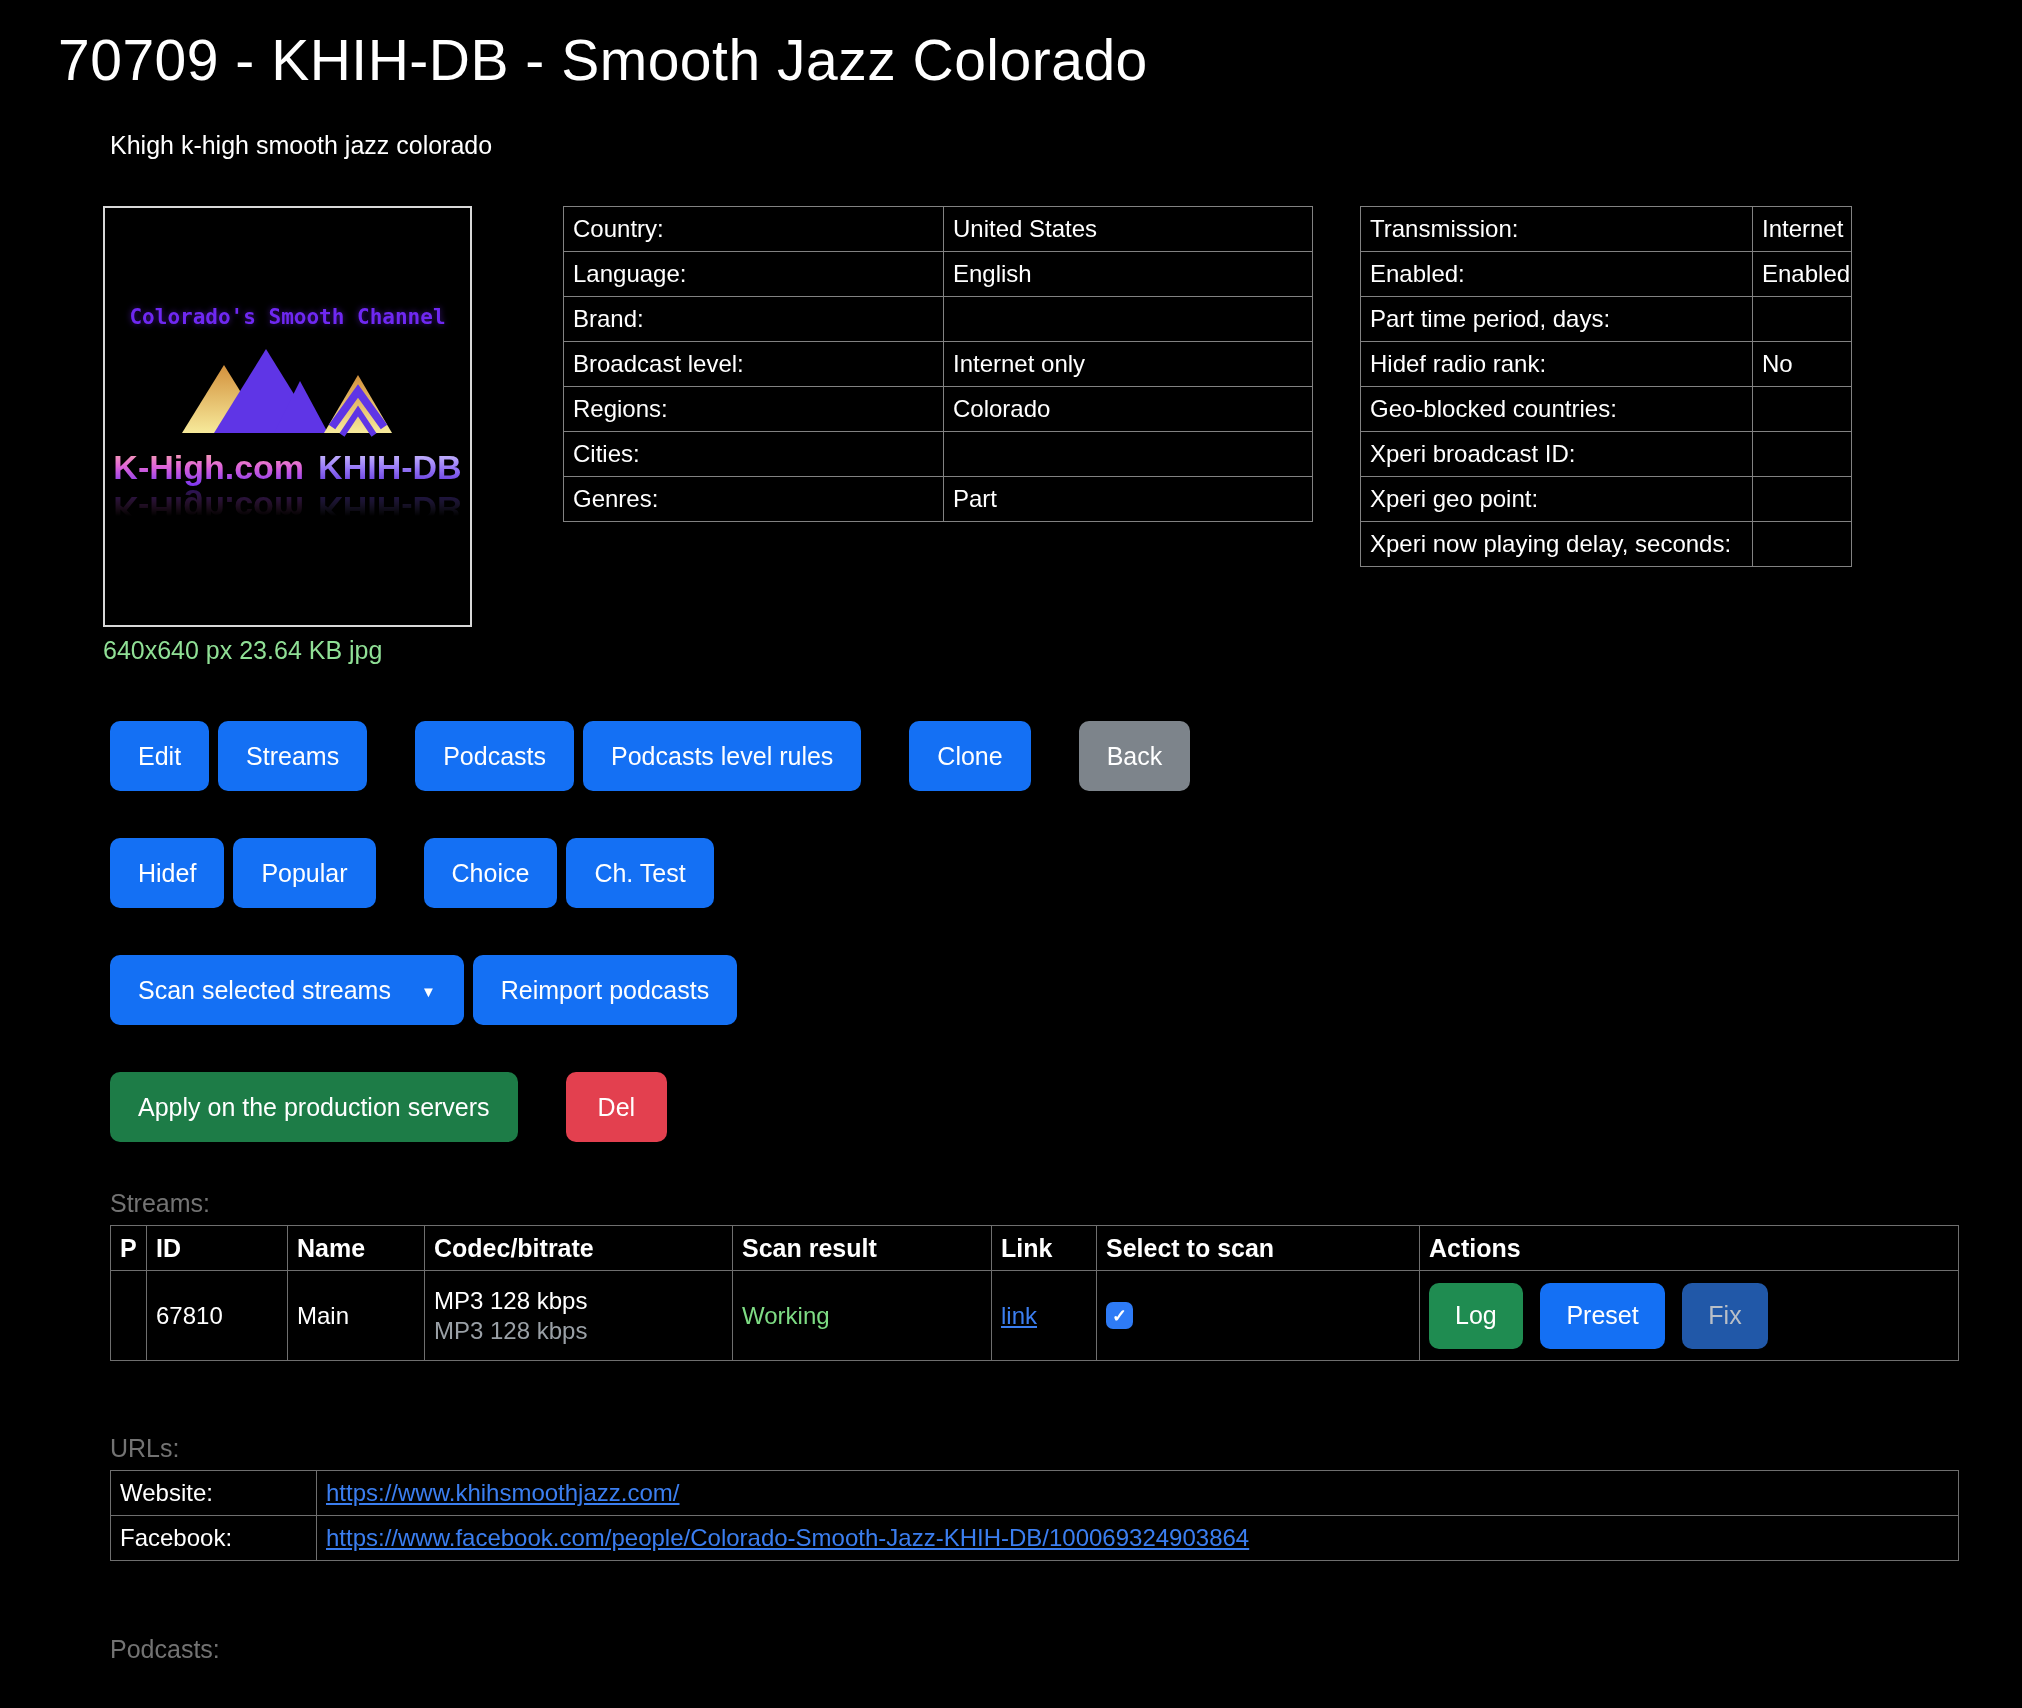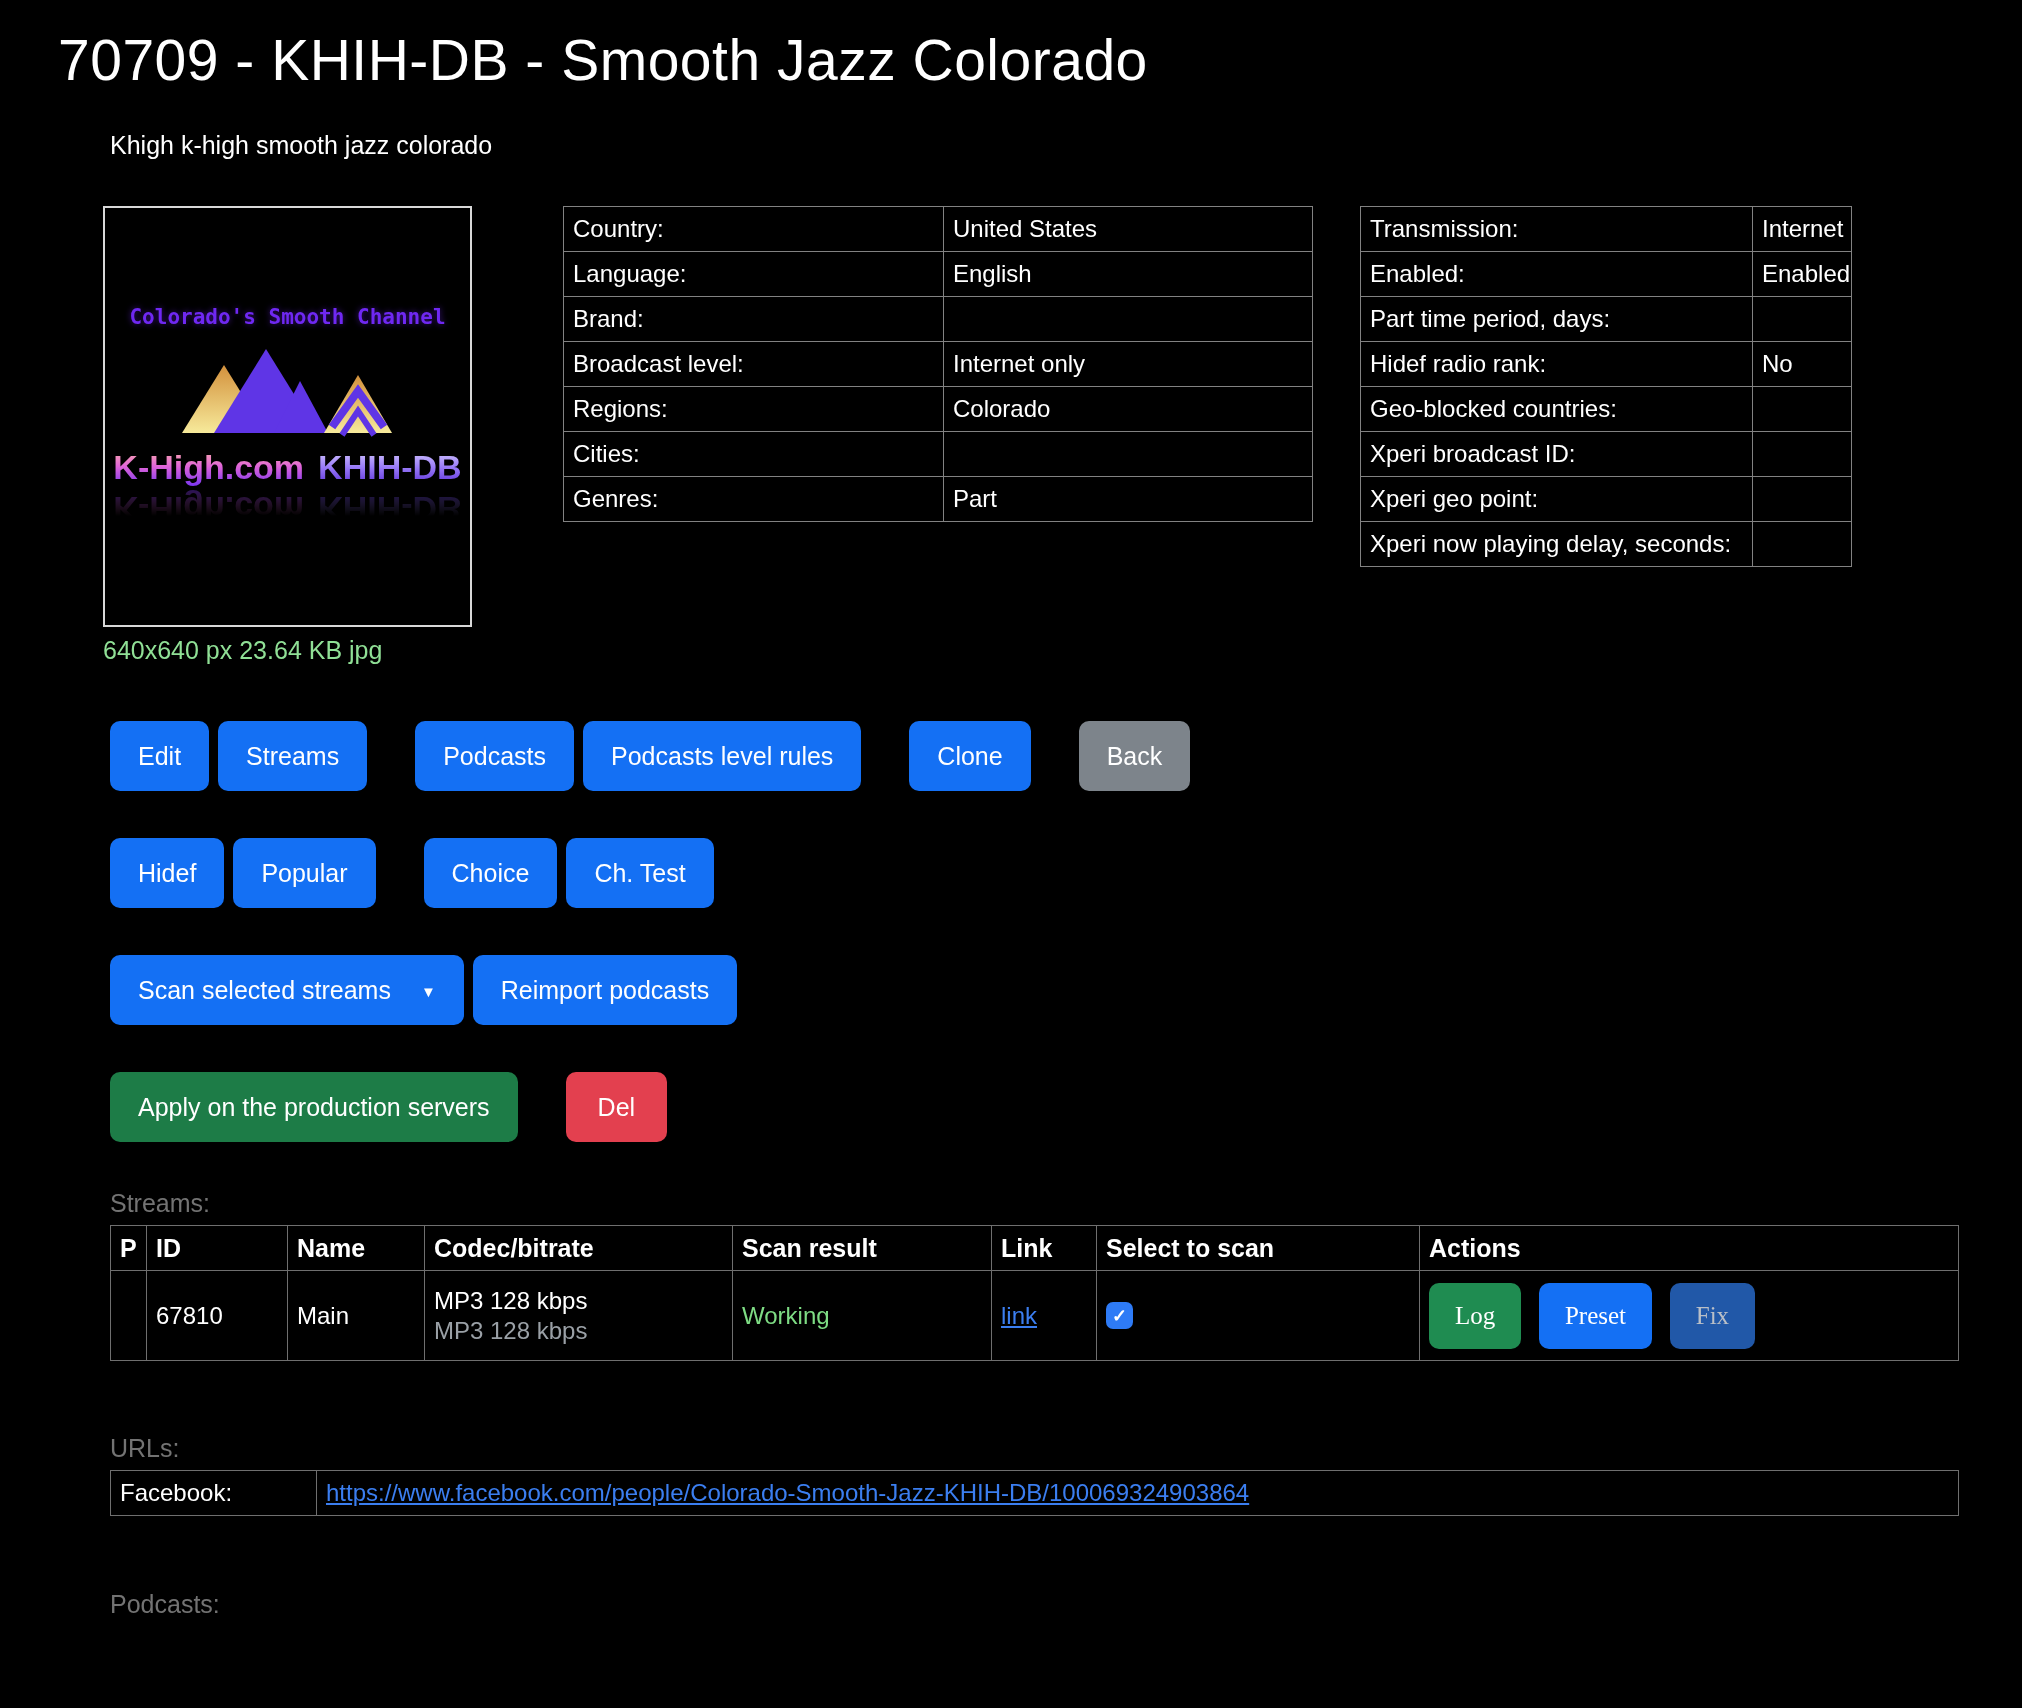--- a/index.html
+++ b/index.html
@@ -82,21 +82,21 @@
   .codec-main { line-height:1.25; }
   .codec-sub { color:#9aa0a6; line-height:1.25; }
   .working { color:#7edc84; }
   a.stream-link, a.url-link { color:#3b7ef0; text-decoration:underline; }
   .checkbox {
     width:27px; height:27px; background:#2e7bf6; border-radius:7px;
     display:flex; align-items:center; justify-content:center;
     color:#fff; font-size:18px; font-weight:bold; cursor:pointer;
   }
   .action-btn {
-    font-family:Liberation Serif, serif; height:66px; font-size:25px;
+    font-family:Liberation Sans, sans-serif; height:66px; font-size:25px;
     border-radius:10px; border:none; color:#fff; padding:0 26px; margin-right:11px; cursor:pointer;
   }
   .action-btn.log { background:#1f8c51; }
   .action-btn.preset { background:#1470f4; }
   .action-btn.fix { background:#2158a8; color:#b9bfc7; margin-right:0; }
   table.urls-table td { height:45px; white-space:nowrap; }
 </style>
 </head>
 <body>
 
@@ -275,20 +275,24 @@
   </table>
 
 <div class="section-label lbl-urls">URLs:</div>
 
 <table class="grid urls-table">
   <colgroup>
       <col style="width:206px">
       <col style="width:1642px">
     </colgroup>
   <tbody>
+      <tr>
+    <td>Website:</td>
+    <td><a class="url-link" href="#">https://www.khihsmoothjazz.com/</a></td>
+  </tr>
   <tr>
     <td>Facebook:</td>
     <td><a class="url-link" href="#">https://www.facebook.com/people/Colorado-Smooth-Jazz-KHIH-DB/100069324903864</a></td>
   </tr>
 </tbody>
   </table>
 
 <div class="section-label lbl-podcasts">Podcasts:</div>
 
 </body></html>

